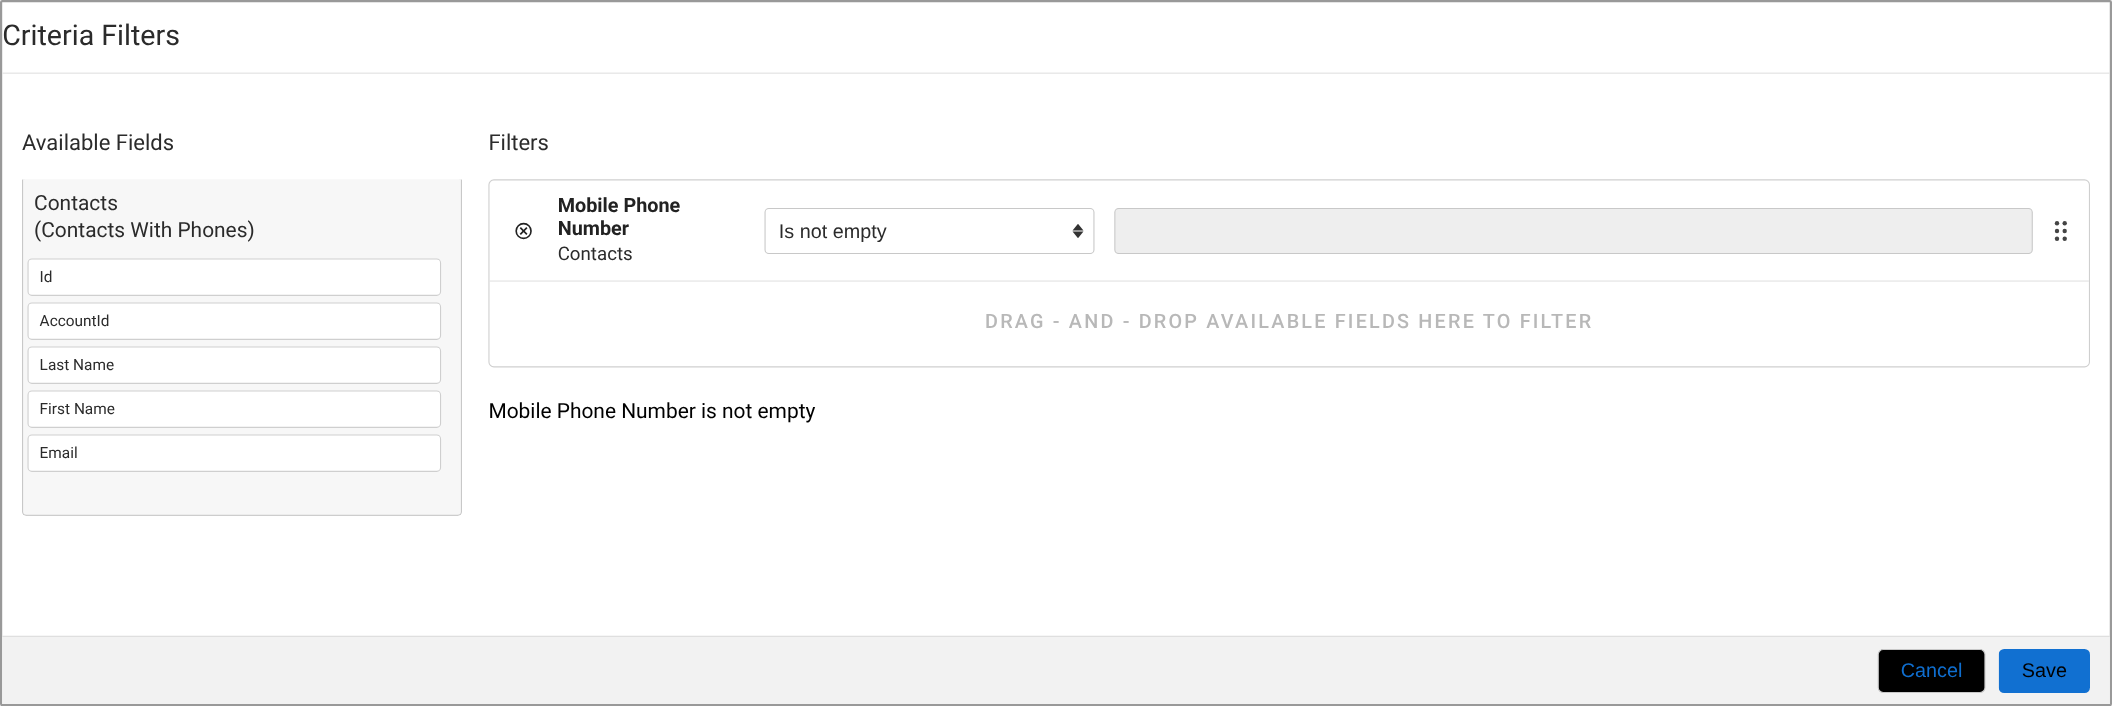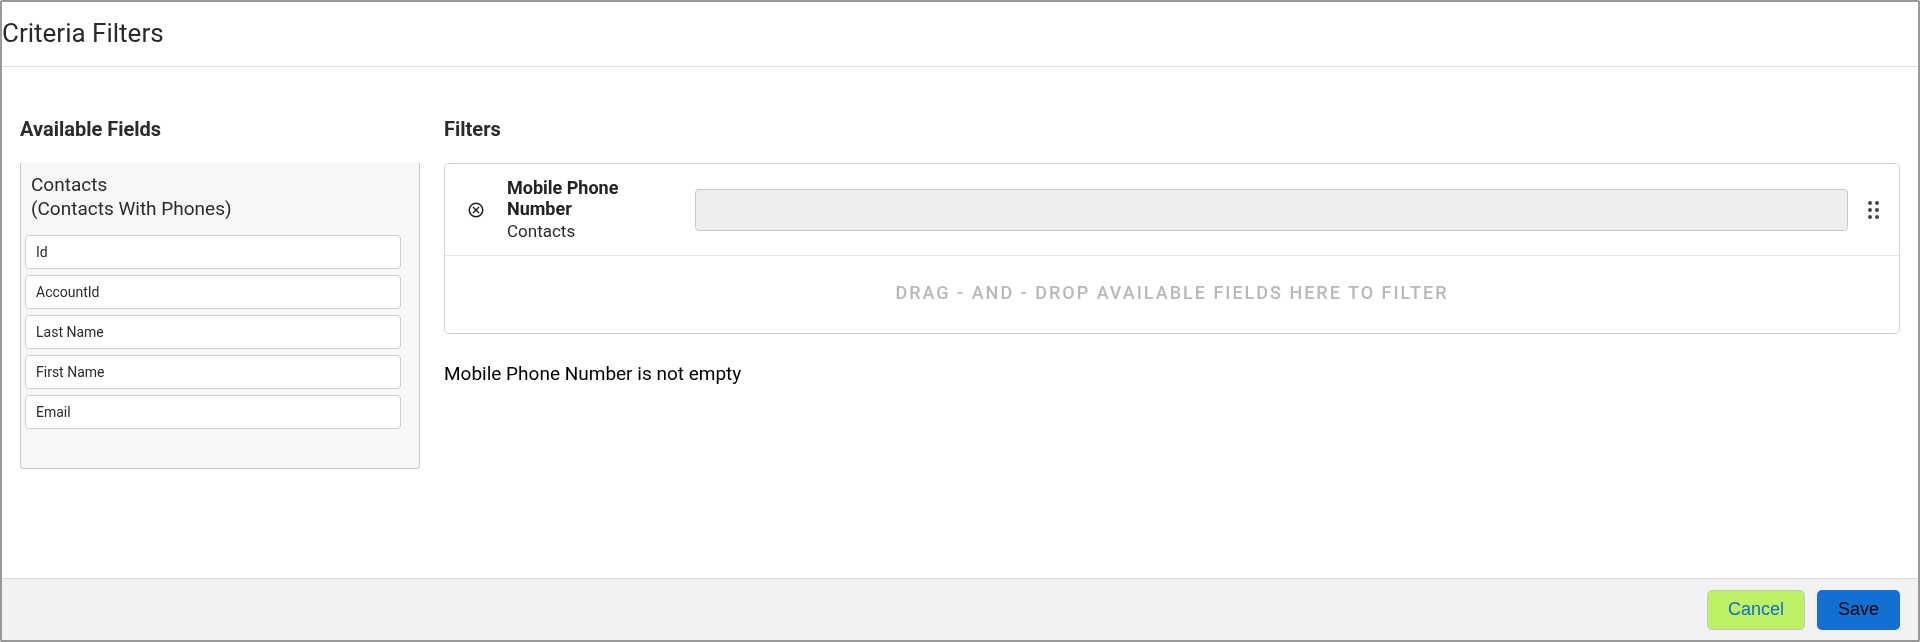--- a/index.html
+++ b/index.html
@@ -31,21 +31,21 @@
     .left {
       width: 400px;
       flex-shrink: 0;
     }
     .right {
       flex: 1;
       min-width: 0;
     }
     .section-title {
       font-size: 20px;
-      font-weight: 700;
+      font-weight: 400;
       color: #2b2b2b;
       margin-bottom: 22px;
     }
     
     .search-wrap {
       display: flex;
       border: 1px solid #c8c8c8;
       border-radius: 4px;
       overflow: hidden;
       height: 46px;
@@ -215,21 +215,21 @@
     }
     .btn {
       height: 40px;
       padding: 0 20px;
       border-radius: 5px;
       font-size: 18px;
       cursor: pointer;
       border: 1px solid transparent;
     }
     .btn-cancel {
-      background: #bef264;
+      background: #000000;
       border: 1px solid #c8c8c8;
       color: #0f6ecf;
     }
     .btn-save {
       background: #1170d1;
       color: #000000;
     }
   </style>
 </head>
 <body>
@@ -262,20 +262,29 @@
           <svg viewBox="0 0 24 24">
             <circle cx="12" cy="12" r="9"></circle>
             <line x1="8" y1="8" x2="16" y2="16"></line>
             <line x1="16" y1="8" x2="8" y2="16"></line>
           </svg>
         </button>
         <div class="field-label">
           <div class="field-name">Mobile Phone Number</div>
           <div class="field-source">Contacts</div>
         </div>
+        <div class="operator">
+          <select>
+            <option>Is not empty</option>
+          </select>
+          <div class="caret">
+            <span class="up"></span>
+              <span class="down"></span>
+          </div>
+        </div>
         <input class="value-input" type="text" disabled="" value="" style="">
         <div class="drag-handle">
           <span></span>
             <span></span>
             <span></span>
             <span></span>
             <span></span>
             <span></span>
         </div>
       </div>

